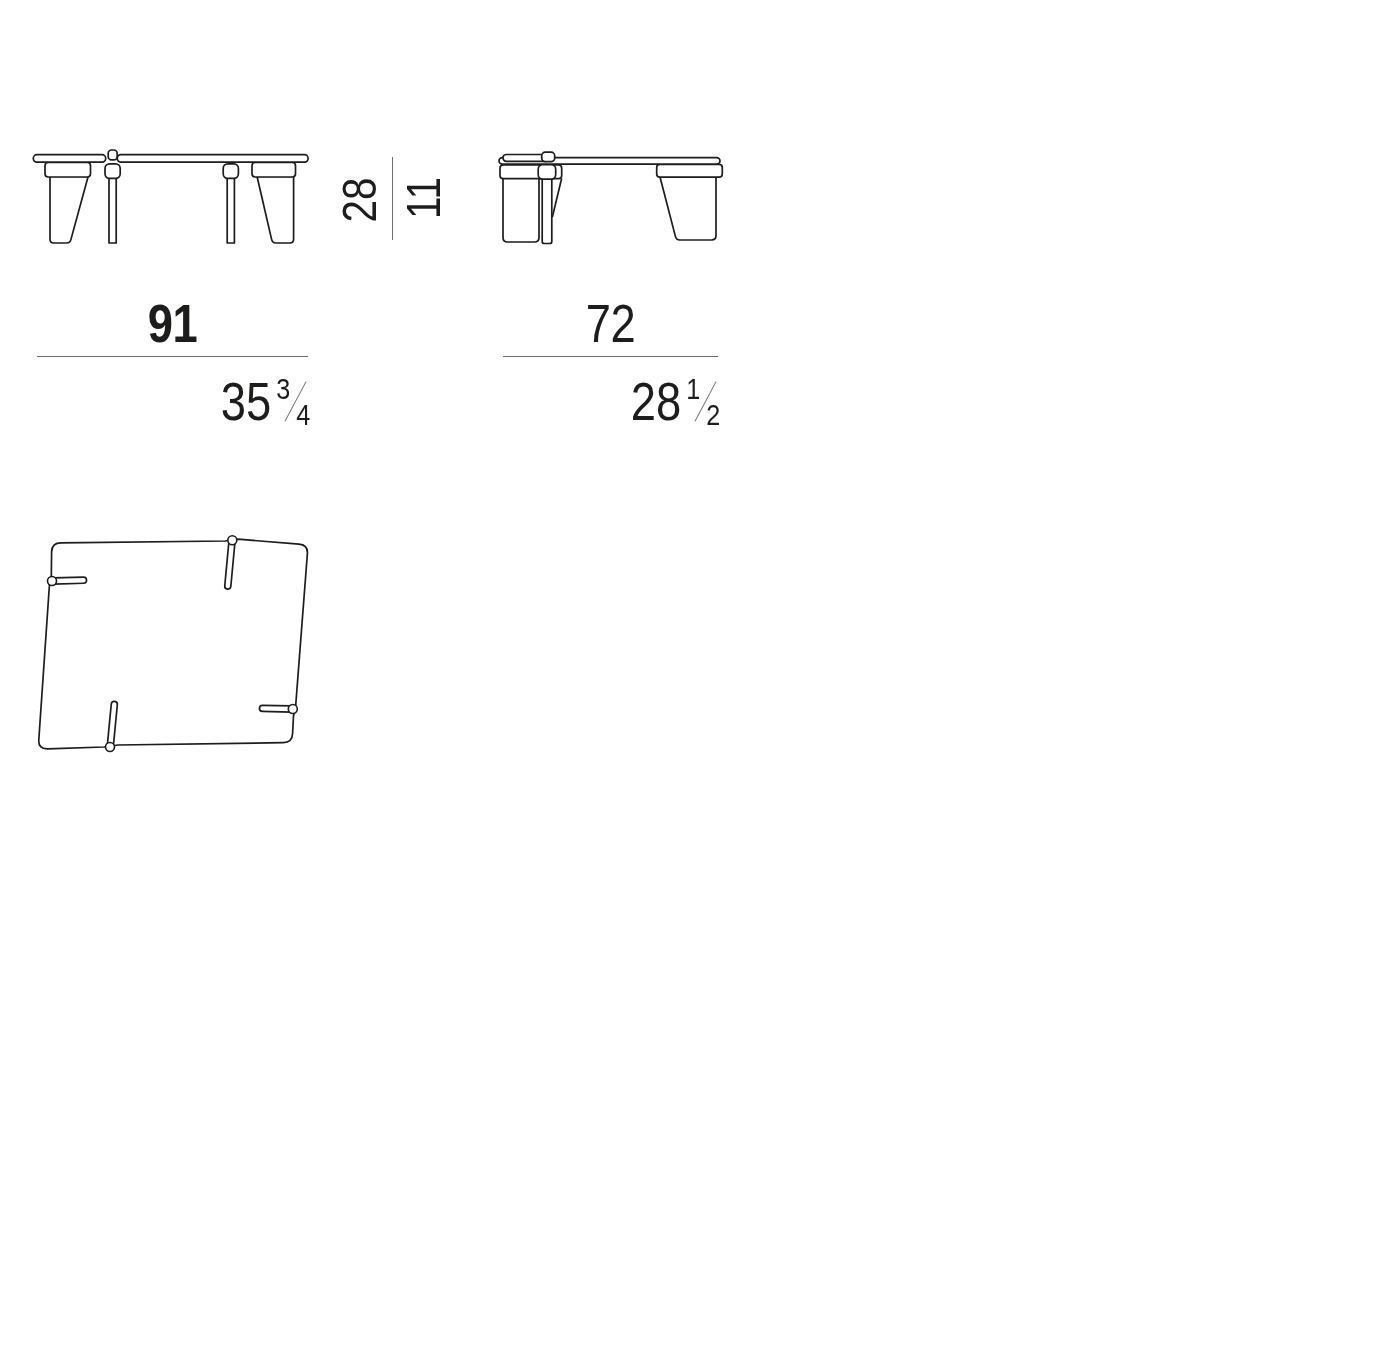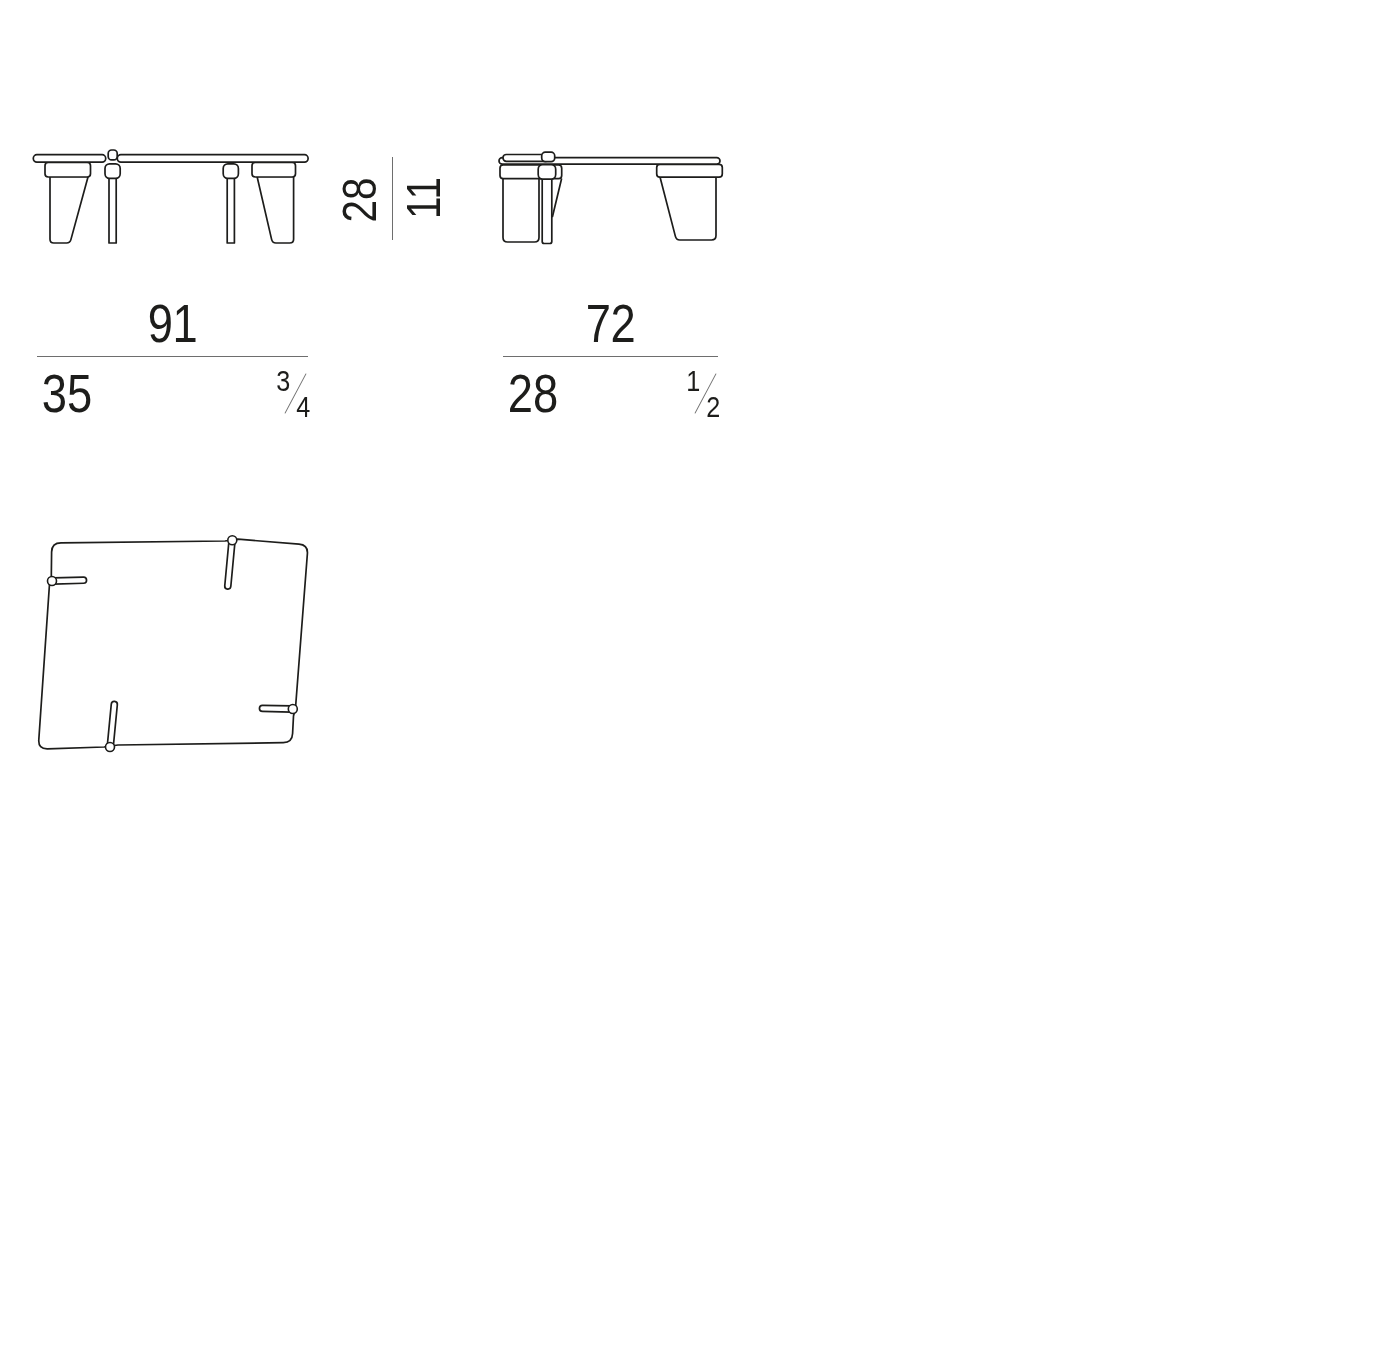--- a/index.html
+++ b/index.html
@@ -41,23 +41,24 @@
     font-size:48px;
     text-align:center;
     transform:rotate(-90deg) scaleX(0.84);
     transform-origin:50% 50%;
     color:var(--line);
   }
 
   .frac-row{
     position:absolute;
     display:flex;
-    justify-content:space-between;
+    justify-content:flex-end;
     align-items:flex-start;
     height:50px;
+    margin-top:8px;
   }
   .frac-row .whole{
     font-size:54px;line-height:48px;
     display:inline-block;transform:scaleX(0.84);transform-origin:50% 50%;
   }
   .frac{position:relative;display:inline-block;width:32px;height:50px;}
   .frac .fnum{
     position:absolute;left:-1px;top:-3px;
     font-size:30px;line-height:30px;
     transform:scaleX(0.84);transform-origin:50% 50%;
@@ -115,21 +116,21 @@
 
     <path class="ln" d="M 165 32 L 180.4 91.4 Q 181.3 95 184.8 95 L 216.6 95 Q 221 95 221 90.6 L 221 32 Z"></path>
     <rect class="ln" x="161.7" y="19.3" width="65.6" height="12.8" rx="3.2"></rect>
 
     <rect class="ln" x="4" y="12.6" width="221" height="6.6" rx="3.3"></rect>
     <rect class="ln" x="8" y="9.5" width="46" height="6.8" rx="3.3"></rect>
     <rect class="ln" x="46.7" y="7.2" width="13" height="9.4" rx="3.6"></rect>
   </svg>
 </div>
 
-<div class="dim-num" style="left:37px;top:300px;width:271px;"><span class="squeeze">91</span></div>
+<div class="dim-num" style="left:37px;top:300px;width:271px;font-weight:bold;"><span class="squeeze">91</span></div>
 <div class="dim-rule" style="left:37px;top:355.5px;width:271px;"></div>
 <div class="frac-row" style="left:37px;top:369px;width:271px;">
   <span class="whole">35</span>
     <span class="frac">
       <span class="fnum">3</span>
       <span class="fslash"></span>
       <span class="fden">4</span>
     </span>
 </div>
 

